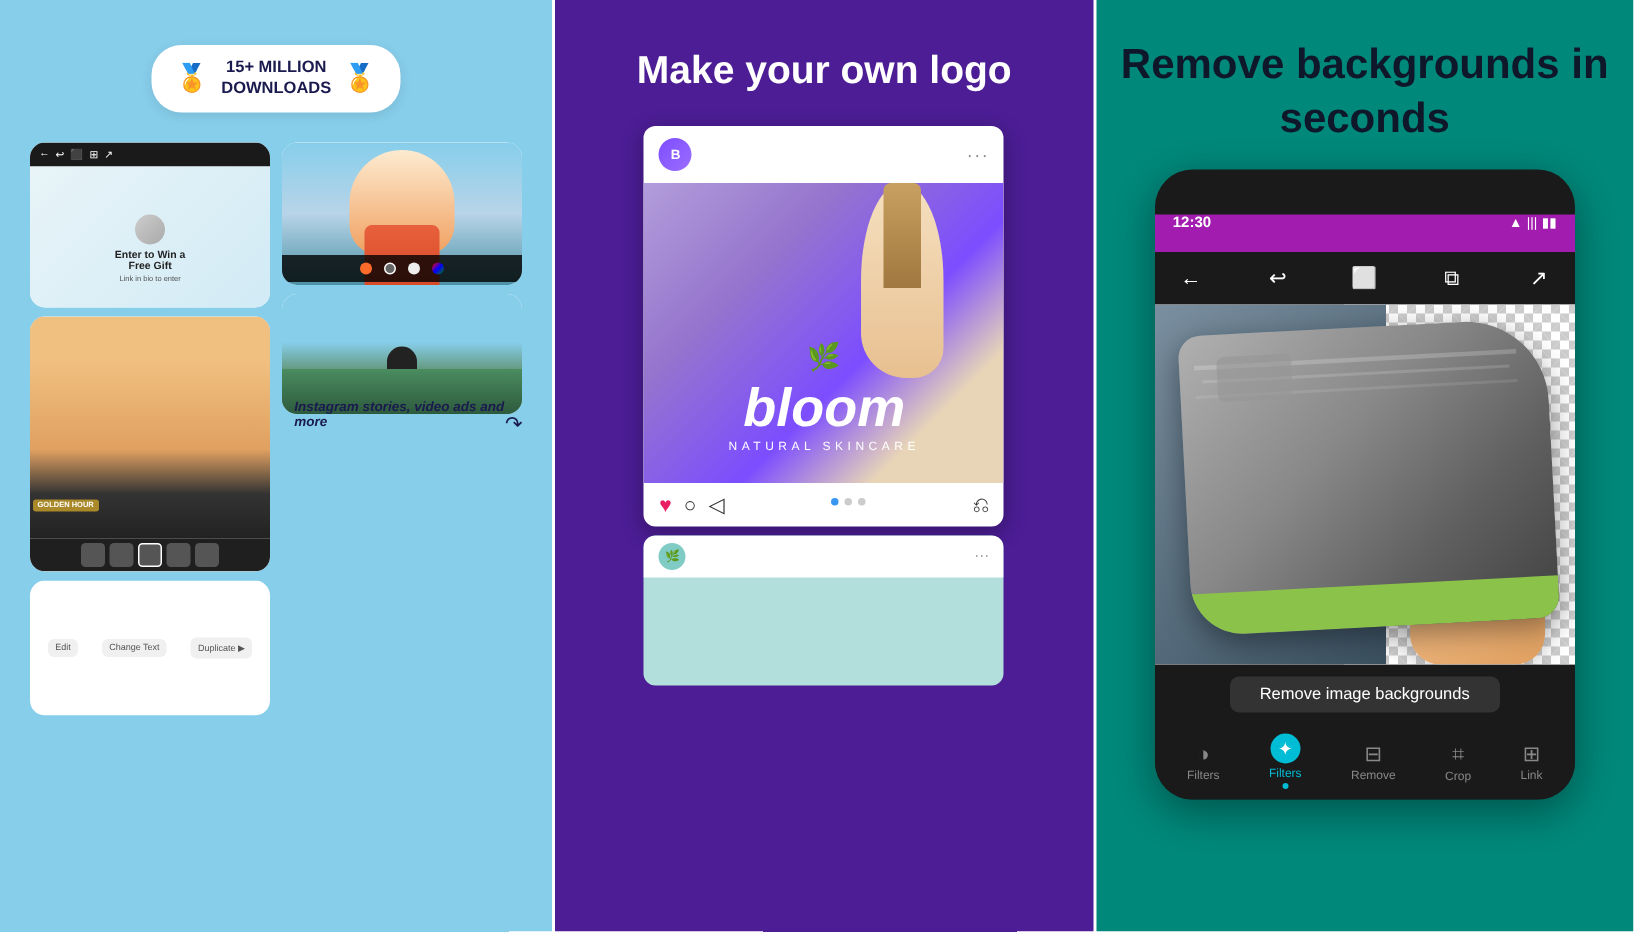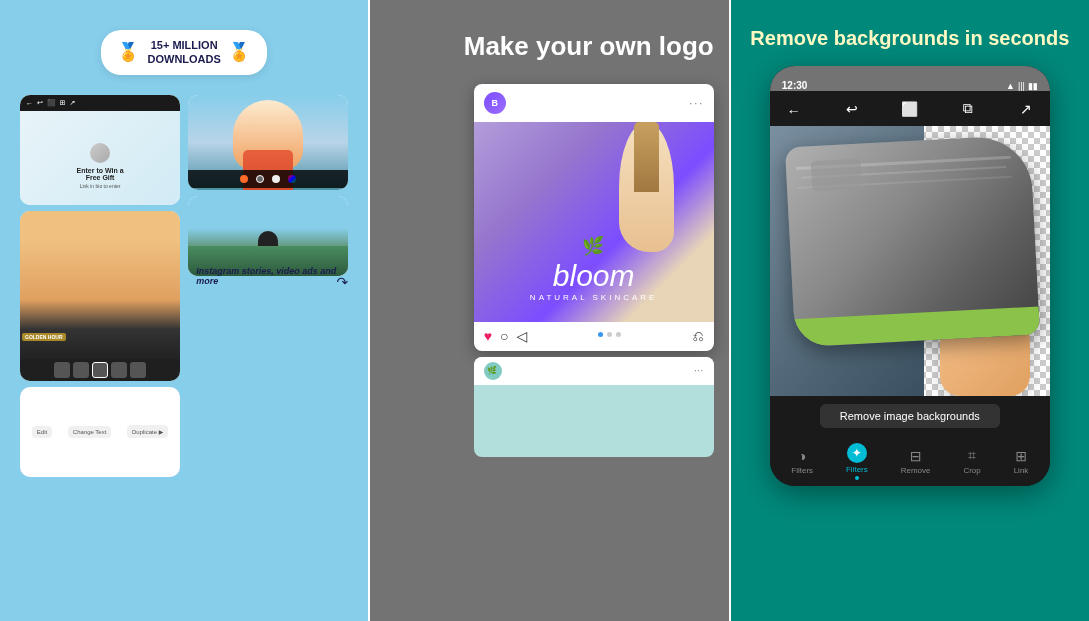--- a/index.html
+++ b/index.html
@@ -265,24 +265,24 @@
 
     
     .divider {
       width: 2px;
       height: 621px;
       background: white;
     }
 
     
     .panel-2 {
-      background-color: #737373;
+      background-color: #4c1d95;
       display: flex;
       flex-direction: column;
-      align-items: flex-end;
+      align-items: center;
       padding: 30px 15px 12px;
     }
 
     .panel-2 .headline {
       text-align: center;
       color: white;
       font-size: 26px;
       font-weight: 900;
       line-height: 1.3;
       margin-bottom: 20px;
@@ -343,22 +343,22 @@
 
     .bloom-logo-area {
       position: absolute;
       bottom: 20px;
       left: 0;
       right: 0;
       text-align: center;
     }
 
     .bloom-text {
-      font-size: 30px;
-      font-weight: 400;
+      font-size: 36px;
+      font-weight: 700;
       color: white;
       font-style: italic;
     }
 
     .bloom-tagline {
       font-size: 8px;
       color: white;
       letter-spacing: 3px;
       text-transform: uppercase;
     }
@@ -463,47 +463,48 @@
     .panel-3 {
       background-color: #00897b;
       display: flex;
       flex-direction: column;
       align-items: center;
       padding: 25px 15px 0;
     }
 
     .panel-3 .headline {
       text-align: center;
-      color: #fef9c3;
-      font-size: 20px;
+      color: #0f172a;
+      font-size: 28px;
       font-weight: 900;
       line-height: 1.3;
       margin-bottom: 15px;
     }
 
     
     .phone-frame {
       width: 280px;
       height: 420px;
       background: #1a1a1a;
       border-radius: 25px;
       overflow: hidden;
       box-shadow: 0 8px 30px rgba(0,0,0,0.4);
       position: relative;
       display: flex;
       flex-direction: column;
     }
 
     .phone-status-bar {
-      background: #737373;
+      background: #a21caf;
       height: 25px;
       display: flex;
-      align-items: flex-end;
+      align-items: flex-start;
       padding: 0 12px;
       justify-content: space-between;
+      margin-top: 30px;
     }
 
     .status-time {
       color: white;
       font-size: 10px;
       font-weight: bold;
     }
 
     .status-icons {
       display: flex;

